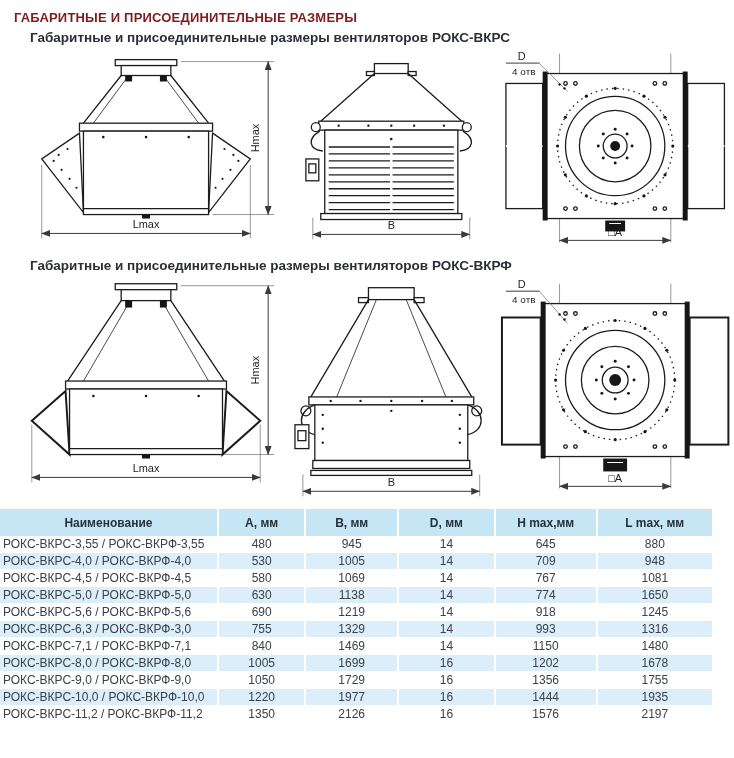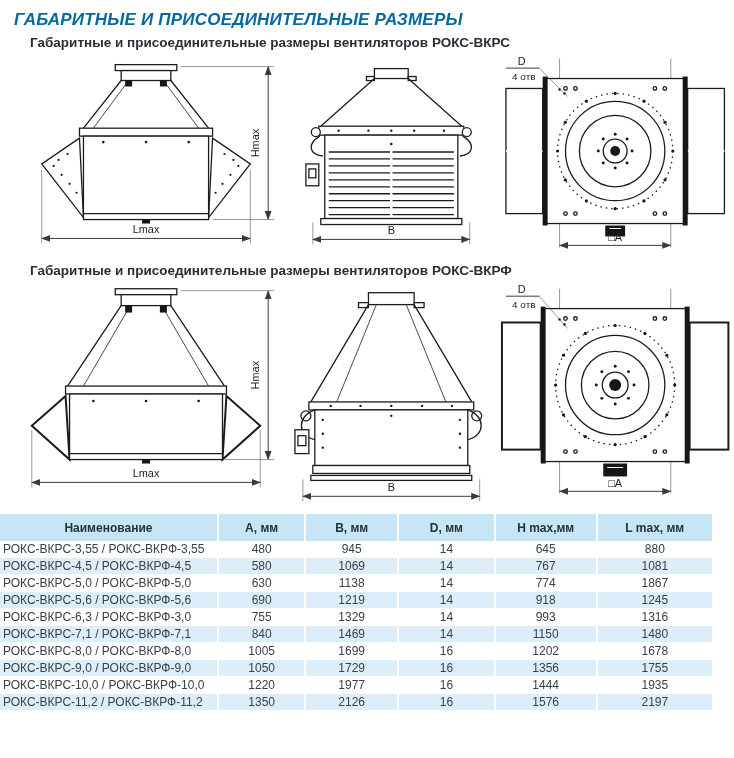--- a/index.html
+++ b/index.html
@@ -5,23 +5,22 @@
   * { margin:0; padding:0; box-sizing:border-box; }
   html,body { background:#fff; }
   body {
     width:734px; height:758px; overflow:hidden;
     font-family:"Liberation Sans", sans-serif;
     color:#2d2f36;
   }
   .page { width:734px; height:758px; position:relative; }
   .main-title {
     margin:10px 0 4px 14px;
-    font-size:17px; font-weight:bold; letter-spacing:.2px;
-    color:#0369a1;
-    font-style:italic;
+    font-size:13px; font-weight:bold; letter-spacing:.2px;
+    color:#7f1d1d;
   }
   .section-title {
     margin:5px 0 2px 30px;
     font-size:13.5px; font-weight:bold; color:#2c2e36;
   }
   .drawings-row { display:flex; align-items:flex-start; padding:0 4px; }
   .drawings-row svg { display:block; }
 
   
   .ln  { stroke:#1c1c1c; stroke-width:1.3; fill:none; }
@@ -370,34 +369,42 @@
     <tbody>
         <tr>
           <td>РОКС-ВКРС-3,55 / РОКС-ВКРФ-3,55</td>
           <td>480</td>
           <td>945</td>
           <td>14</td>
           <td>645</td>
           <td>880</td>
         </tr>
         <tr>
+          <td>РОКС-ВКРС-4,0 / РОКС-ВКРФ-4,0</td>
+          <td>530</td>
+          <td>1005</td>
+          <td>14</td>
+          <td>709</td>
+          <td>948</td>
+        </tr>
+        <tr>
           <td>РОКС-ВКРС-4,5 / РОКС-ВКРФ-4,5</td>
           <td>580</td>
           <td>1069</td>
           <td>14</td>
           <td>767</td>
           <td>1081</td>
         </tr>
         <tr>
           <td>РОКС-ВКРС-5,0 / РОКС-ВКРФ-5,0</td>
           <td>630</td>
           <td>1138</td>
           <td>14</td>
           <td>774</td>
-          <td>1867</td>
+          <td>1650</td>
         </tr>
         <tr>
           <td>РОКС-ВКРС-5,6 / РОКС-ВКРФ-5,6</td>
           <td>690</td>
           <td>1219</td>
           <td>14</td>
           <td>918</td>
           <td>1245</td>
         </tr>
         <tr>

